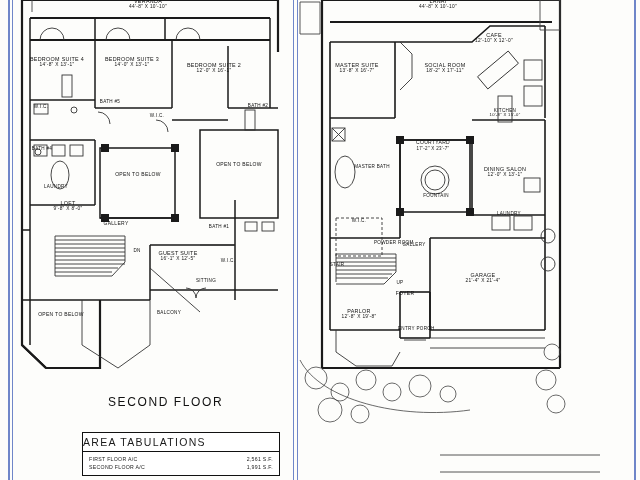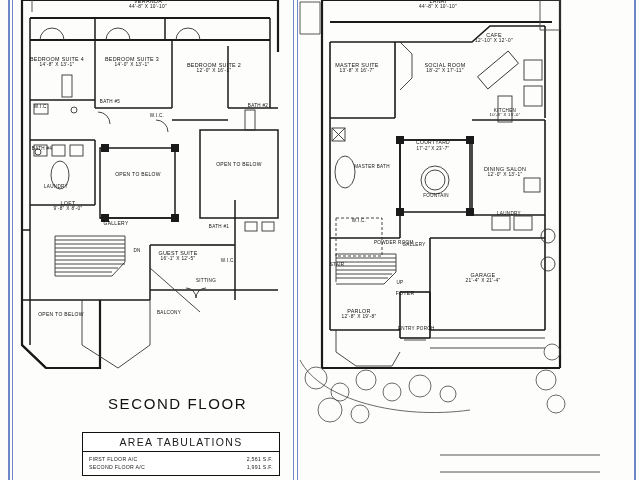--- a/index.html
+++ b/index.html
@@ -20,27 +20,27 @@
        letter-spacing:.3px;white-space:nowrap;
        font-family:"Liberation Sans",sans-serif;
        text-transform:uppercase;color:#111;}
   .lbl .n{display:block;font-size:5.4px;}
   .lbl .d{display:block;font-size:4.8px;}
   .lbl.tiny .n{font-size:4.6px;}
   .lbl.tiny .d{font-size:4.2px;}
   .lbl.sm .n{font-size:5px;}
   .lbl.sm .d{font-size:4.5px;}
 
-  .floor-title{position:absolute;font-size:15px;letter-spacing:1.6px;
+  .floor-title{position:absolute;font-size:12px;letter-spacing:1.6px;
                color:#111;text-transform:uppercase;}
 
   
   #tab{position:absolute;left:82px;top:432px;width:196px;
        border:1.4px solid #111;background:#fff;}
-  #tab .hd{border-bottom:1.4px solid #111;text-align:center;
+  #tab .hd{border-bottom:1.4px solid #111;text-align:left;
            padding:3px 0 3px;font-size:10.5px;letter-spacing:1.3px;}
   #tab .rows{padding:3px 6px 4px;}
   #tab .r{display:flex;justify-content:space-between;font-size:5.2px;
           letter-spacing:.3px;padding:1px 0;text-transform:uppercase;}
   #tab .r .v{margin-left:10px;}
 </style>
 </head>
 <body>
 
 <div id="stage">

